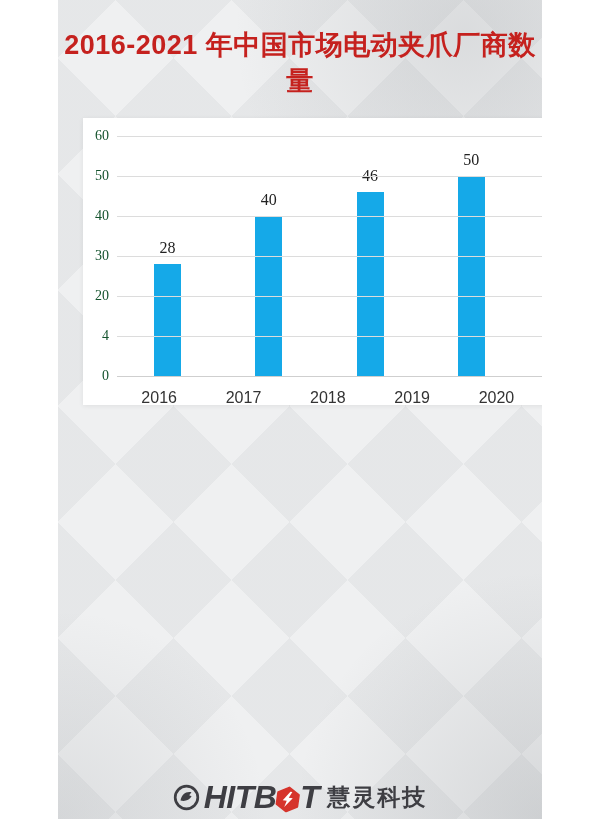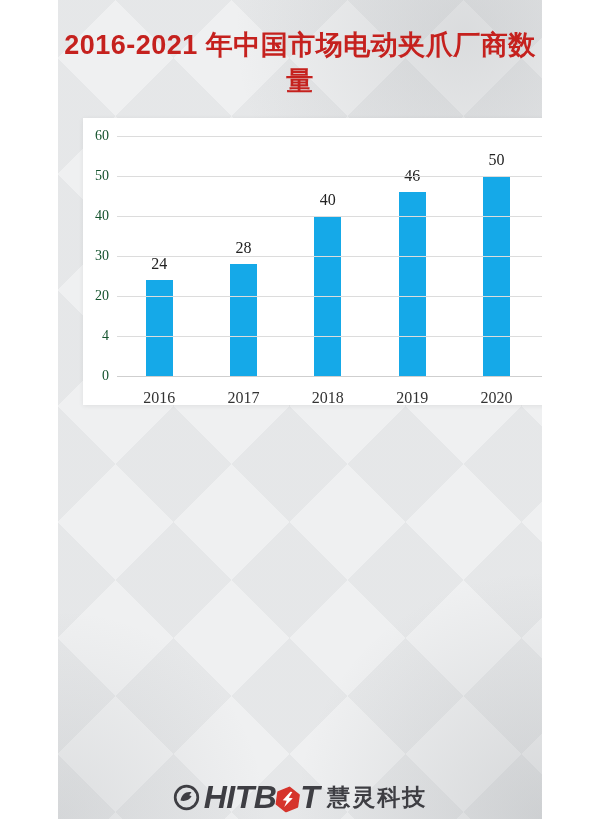--- a/index.html
+++ b/index.html
@@ -63,21 +63,21 @@
     font-size:16px;color:#222;
     margin-bottom:7px;
   }
   .bar{width:27px;}
   .xrow{
     position:absolute;left:34px;right:10px;top:271px;
     display:flex;
   }
   .xtick{
     flex:1;text-align:center;
-    font-family:Liberation Serif, serif;
+    font-family:Liberation Sans, sans-serif;
     font-size:16px;color:#333;
   }
   .body-text{
     position:absolute;top:454px;left:68px;width:466px;
     font-size:19px;line-height:38px;
     color:#4a4a4a;
     text-align:justify;
   }
   .body-text p{margin:0;}
   .footer{
@@ -109,24 +109,20 @@
         <div class="ytick" style="top: 232px;">0</div>
         <div class="ytick" style="top: 192px;">4</div>
         <div class="ytick" style="top: 152px;">20</div>
         <div class="ytick" style="top: 112px;">30</div>
         <div class="ytick" style="top: 72px;">40</div>
         <div class="ytick" style="top: 32px;">50</div>
         <div class="ytick" style="top: -8px;">60</div>
       </div>
     <div class="plot" id="plot">
       <div class="cols" id="cols">
-          <div class="col">
-            <div class="val">24</div>
-            <div class="bar" style="height: 96px; background: rgb(21, 169, 232);"></div>
-          </div>
           <div class="col">
             <div class="val">28</div>
             <div class="bar" style="height: 112px; background: rgb(21, 169, 232);"></div>
           </div>
           <div class="col">
             <div class="val">40</div>
             <div class="bar" style="height: 160px; background: rgb(21, 169, 232);"></div>
           </div>
           <div class="col">
             <div class="val">46</div>

